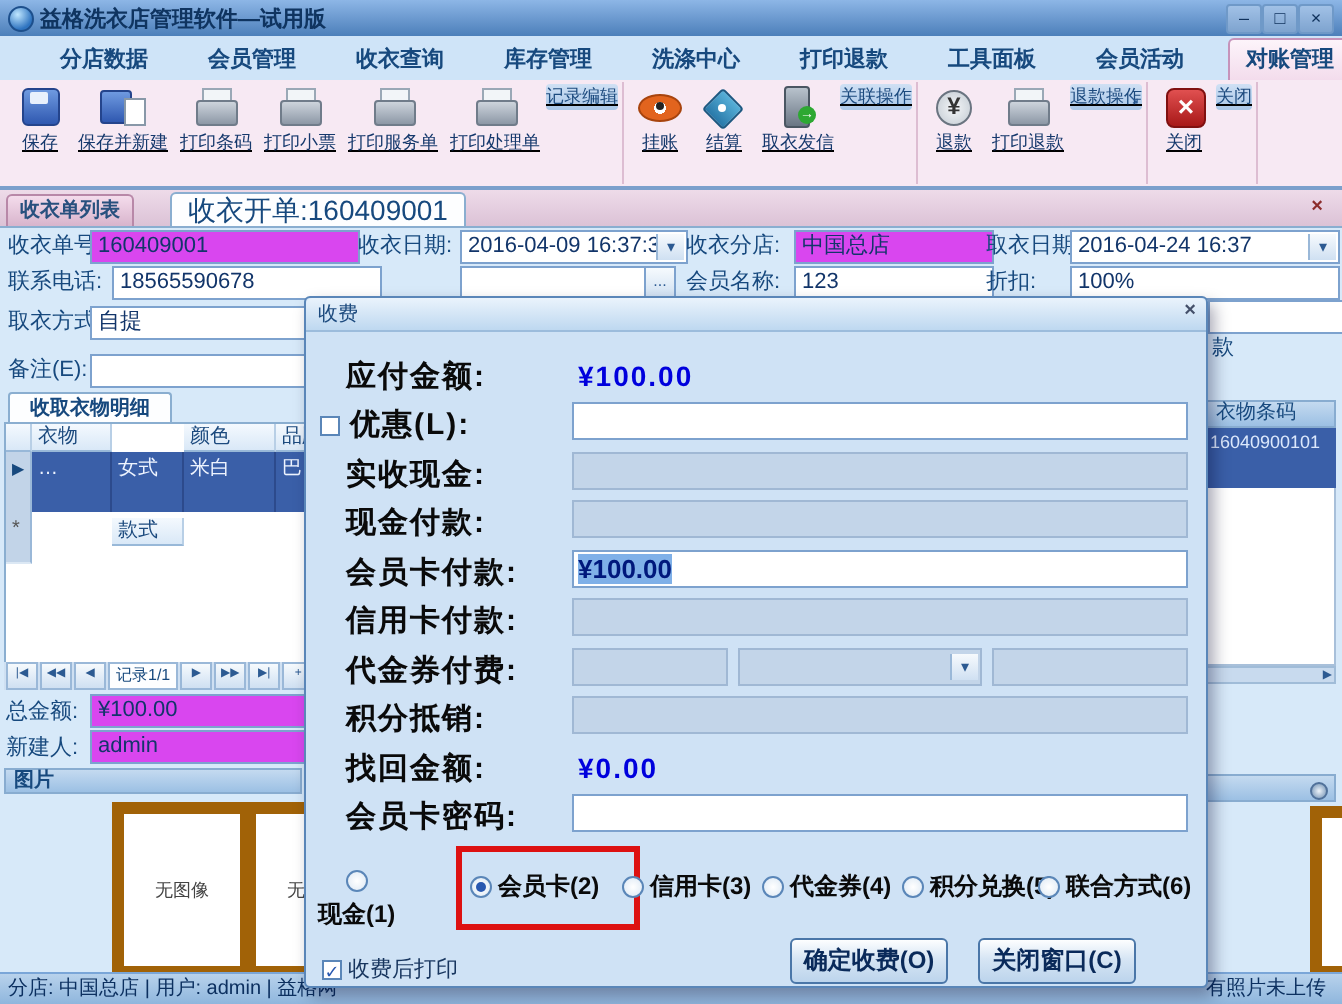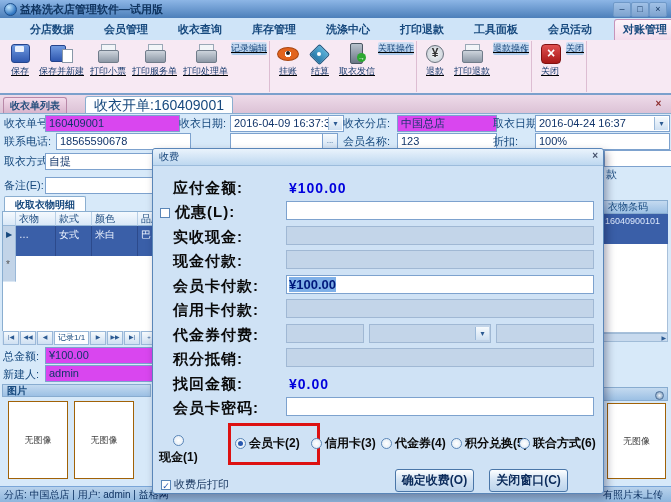--- a/index.html
+++ b/index.html
@@ -94,22 +94,22 @@
        overflow:hidden;white-space:nowrap;}
   #dnav{left:2px;top:331px;width:149px;height:14px;background:#cfe0f2;display:flex;align-items:center;
        gap:1px;padding-left:1px;box-sizing:border-box;}
   .nbtn{height:12px;min-width:12px;padding:0 1px;background:linear-gradient(#f6fafd,#cfe0f2);
        border:1px solid #9ab8d8;font-size:6px;color:#2c5a92;text-align:center;line-height:11px;}
   #nav-label{height:12px;background:#fdfeff;border:1px solid #9ab8d8;font-size:8px;color:#17497e;
        line-height:12px;padding:0 3px;white-space:nowrap;}
   
   .pheader{background:linear-gradient(#c4daf0,#9cc0e4);border:1px solid #88acd0;font-size:10px;
        font-weight:bold;color:#17497e;line-height:12px;padding-left:4px;box-sizing:border-box;}
-  .picbox{background:#fff;border:1px solid #a16207;display:flex;align-items:center;justify-content:center;
-       font-size:9px;color:#444;}
+  .picbox{background:#fff;border:6px solid #a16207;display:flex;align-items:center;justify-content:center;
+       font-size:9px;color:#444;margin-left:48px;}
   
   #statusbar{left:0;top:486px;width:671px;height:16px;background:linear-gradient(#b8d2ec,#8cb4dc);
        border-top:1px solid #7aa6d8;font-size:10px;color:#0c3060;line-height:15px;}
   
   #dialog{left:152px;top:148px;width:450px;height:344px;background:#cfe2f5;border:1px solid #5a86b8;
        border-radius:3px;box-shadow:3px 4px 8px rgba(0,0,40,.35);}
   #dlg-titlebar{left:0;top:0;width:100%;height:16px;background:linear-gradient(#eaf3fc,#bed8f0);
        border-bottom:1px solid #9cbcdc;border-radius:3px 3px 0 0;}
   #dlg-title{position:absolute;left:6px;top:1px;font-size:10px;color:#1c4a7e;}
   #dlg-close{position:absolute;right:5px;top:1px;font-size:10px;font-weight:bold;color:#44506a;}
@@ -168,20 +168,24 @@
           <div class="rbtn">
             <div class="ic ic-save"></div>
             <span>保存</span>
           </div>
           <div class="rbtn">
             <div class="ic ic-savenew"></div>
             <span>保存并新建</span>
           </div>
           <div class="rbtn">
             <div class="ic ic-printer"></div>
+            <span>打印条码</span>
+          </div>
+          <div class="rbtn">
+            <div class="ic ic-printer"></div>
             <span>打印小票</span>
           </div>
           <div class="rbtn">
             <div class="ic ic-printer"></div>
             <span>打印服务单</span>
           </div>
           <div class="rbtn">
             <div class="ic ic-printer"></div>
             <span>打印处理单</span>
           </div>
@@ -257,21 +261,21 @@
       <div class="flabel abs" style="left: 4px; top: 153px;">取衣方式:</div>
       <div class="ffield abs" style="left: 45px; top: 153px; width: 127px;">自提</div>
       <div class="flabel abs" style="left: 4px; top: 177px;">备注(E):</div>
       <div class="ffield abs" style="left: 45px; top: 177px; width: 127px;"></div>
     </div>
 
   <div id="dtab" class="abs">收取衣物明细</div>
   <div id="dtable" class="abs">
       <div class="thc" style="left: 0px; width: 13px;"></div>
       <div class="thc" style="left: 13px; width: 40px;">衣物</div>
-      <div class="thc" style="left: 53px; width: 36px;">款式</div>
+      <div class="thc" style="left: 53px; width: 36px; margin-top: 47px;">款式</div>
       <div class="thc" style="left: 89px; width: 46px;">颜色</div>
       <div class="thc" style="left: 135px; width: 40px;">品牌</div>
       <div class="tcell" style="left: 0px; top: 14px; width: 13px; height: 30px; background: rgb(194, 212, 232); color: rgb(23, 73, 126); border-right: 1px solid rgb(154, 184, 216); font-size: 8px;">▶</div>
       <div class="tcell" style="left: 13px; top: 14px; width: 40px; height: 30px; background: rgb(58, 95, 168); color: rgb(238, 244, 255); border-right: 1px solid rgb(44, 74, 140); font-size: 10px;">…</div>
       <div class="tcell" style="left: 53px; top: 14px; width: 36px; height: 30px; background: rgb(58, 95, 168); color: rgb(238, 244, 255); border-right: 1px solid rgb(44, 74, 140); font-size: 10px;">女式</div>
       <div class="tcell" style="left: 89px; top: 14px; width: 46px; height: 30px; background: rgb(58, 95, 168); color: rgb(238, 244, 255); border-right: 1px solid rgb(44, 74, 140); font-size: 10px;">米白</div>
       <div class="tcell" style="left: 135px; top: 14px; width: 40px; height: 30px; background: rgb(58, 95, 168); color: rgb(238, 244, 255); border-right: 1px solid rgb(44, 74, 140); font-size: 10px;">巴</div>
       <div class="tcell" style="left: 0px; top: 44px; width: 13px; height: 26px; background: rgb(194, 212, 232); color: rgb(85, 85, 85); border-right: 1px solid rgb(154, 184, 216); border-bottom: 1px solid rgb(220, 232, 244);">*</div>
     </div>
   <div id="dnav" class="abs">

